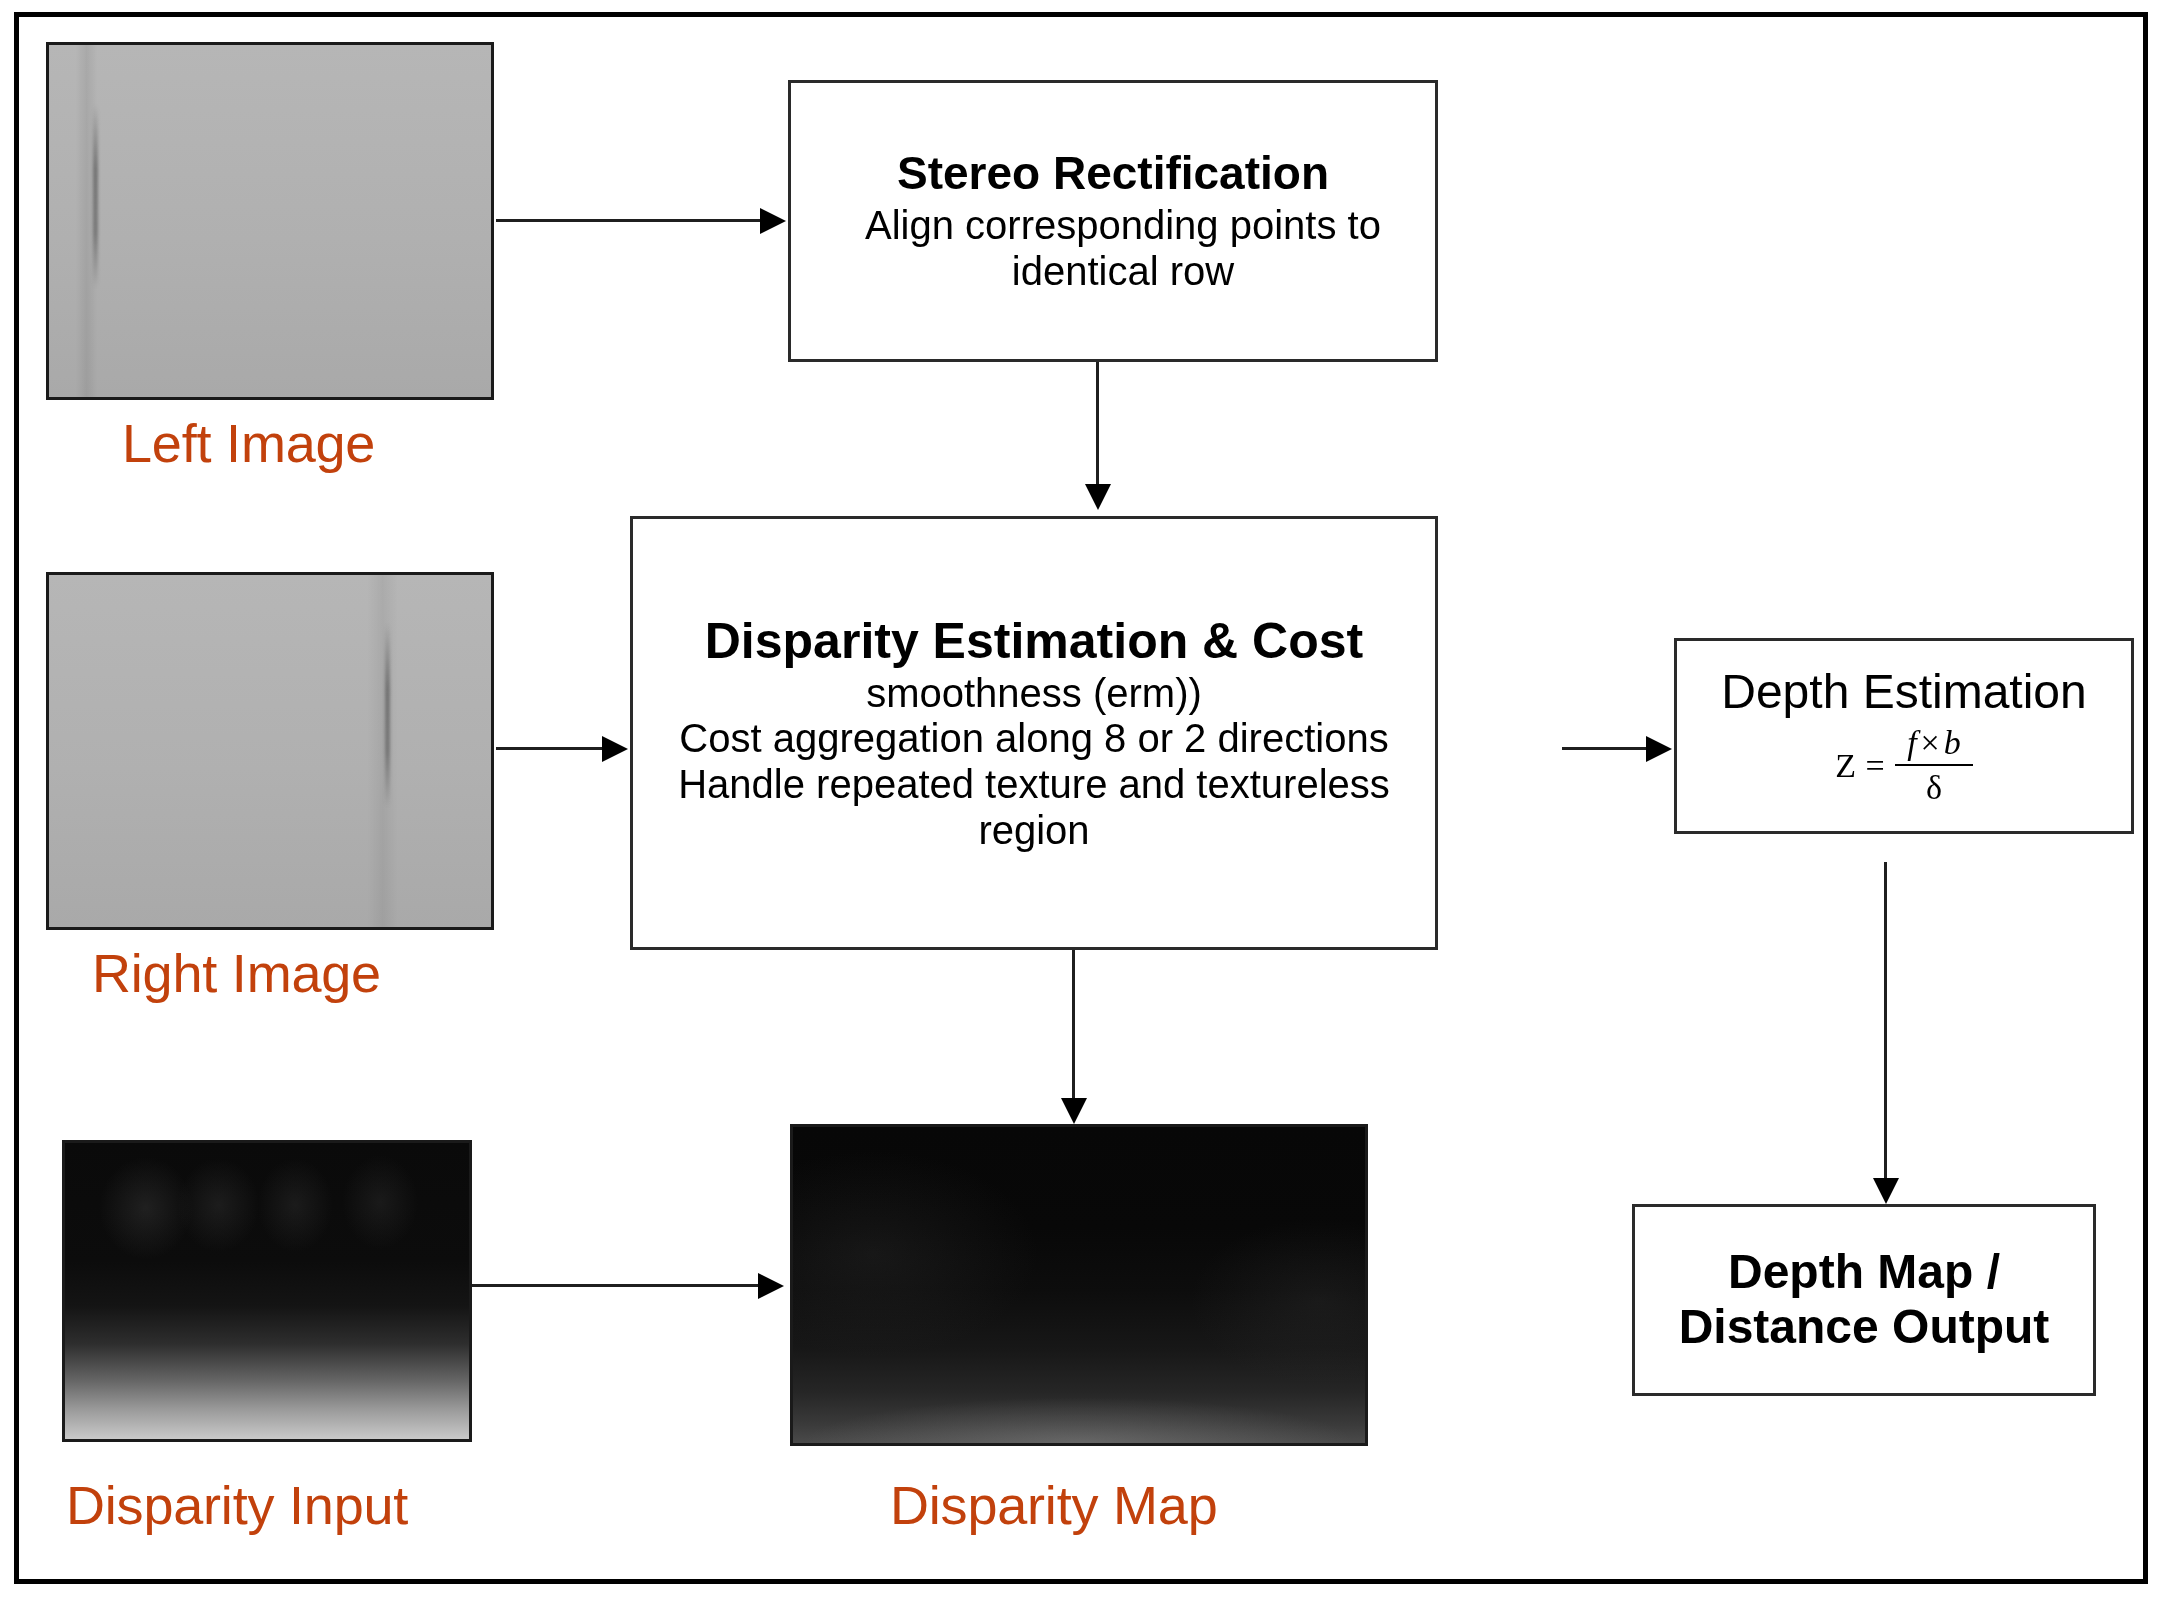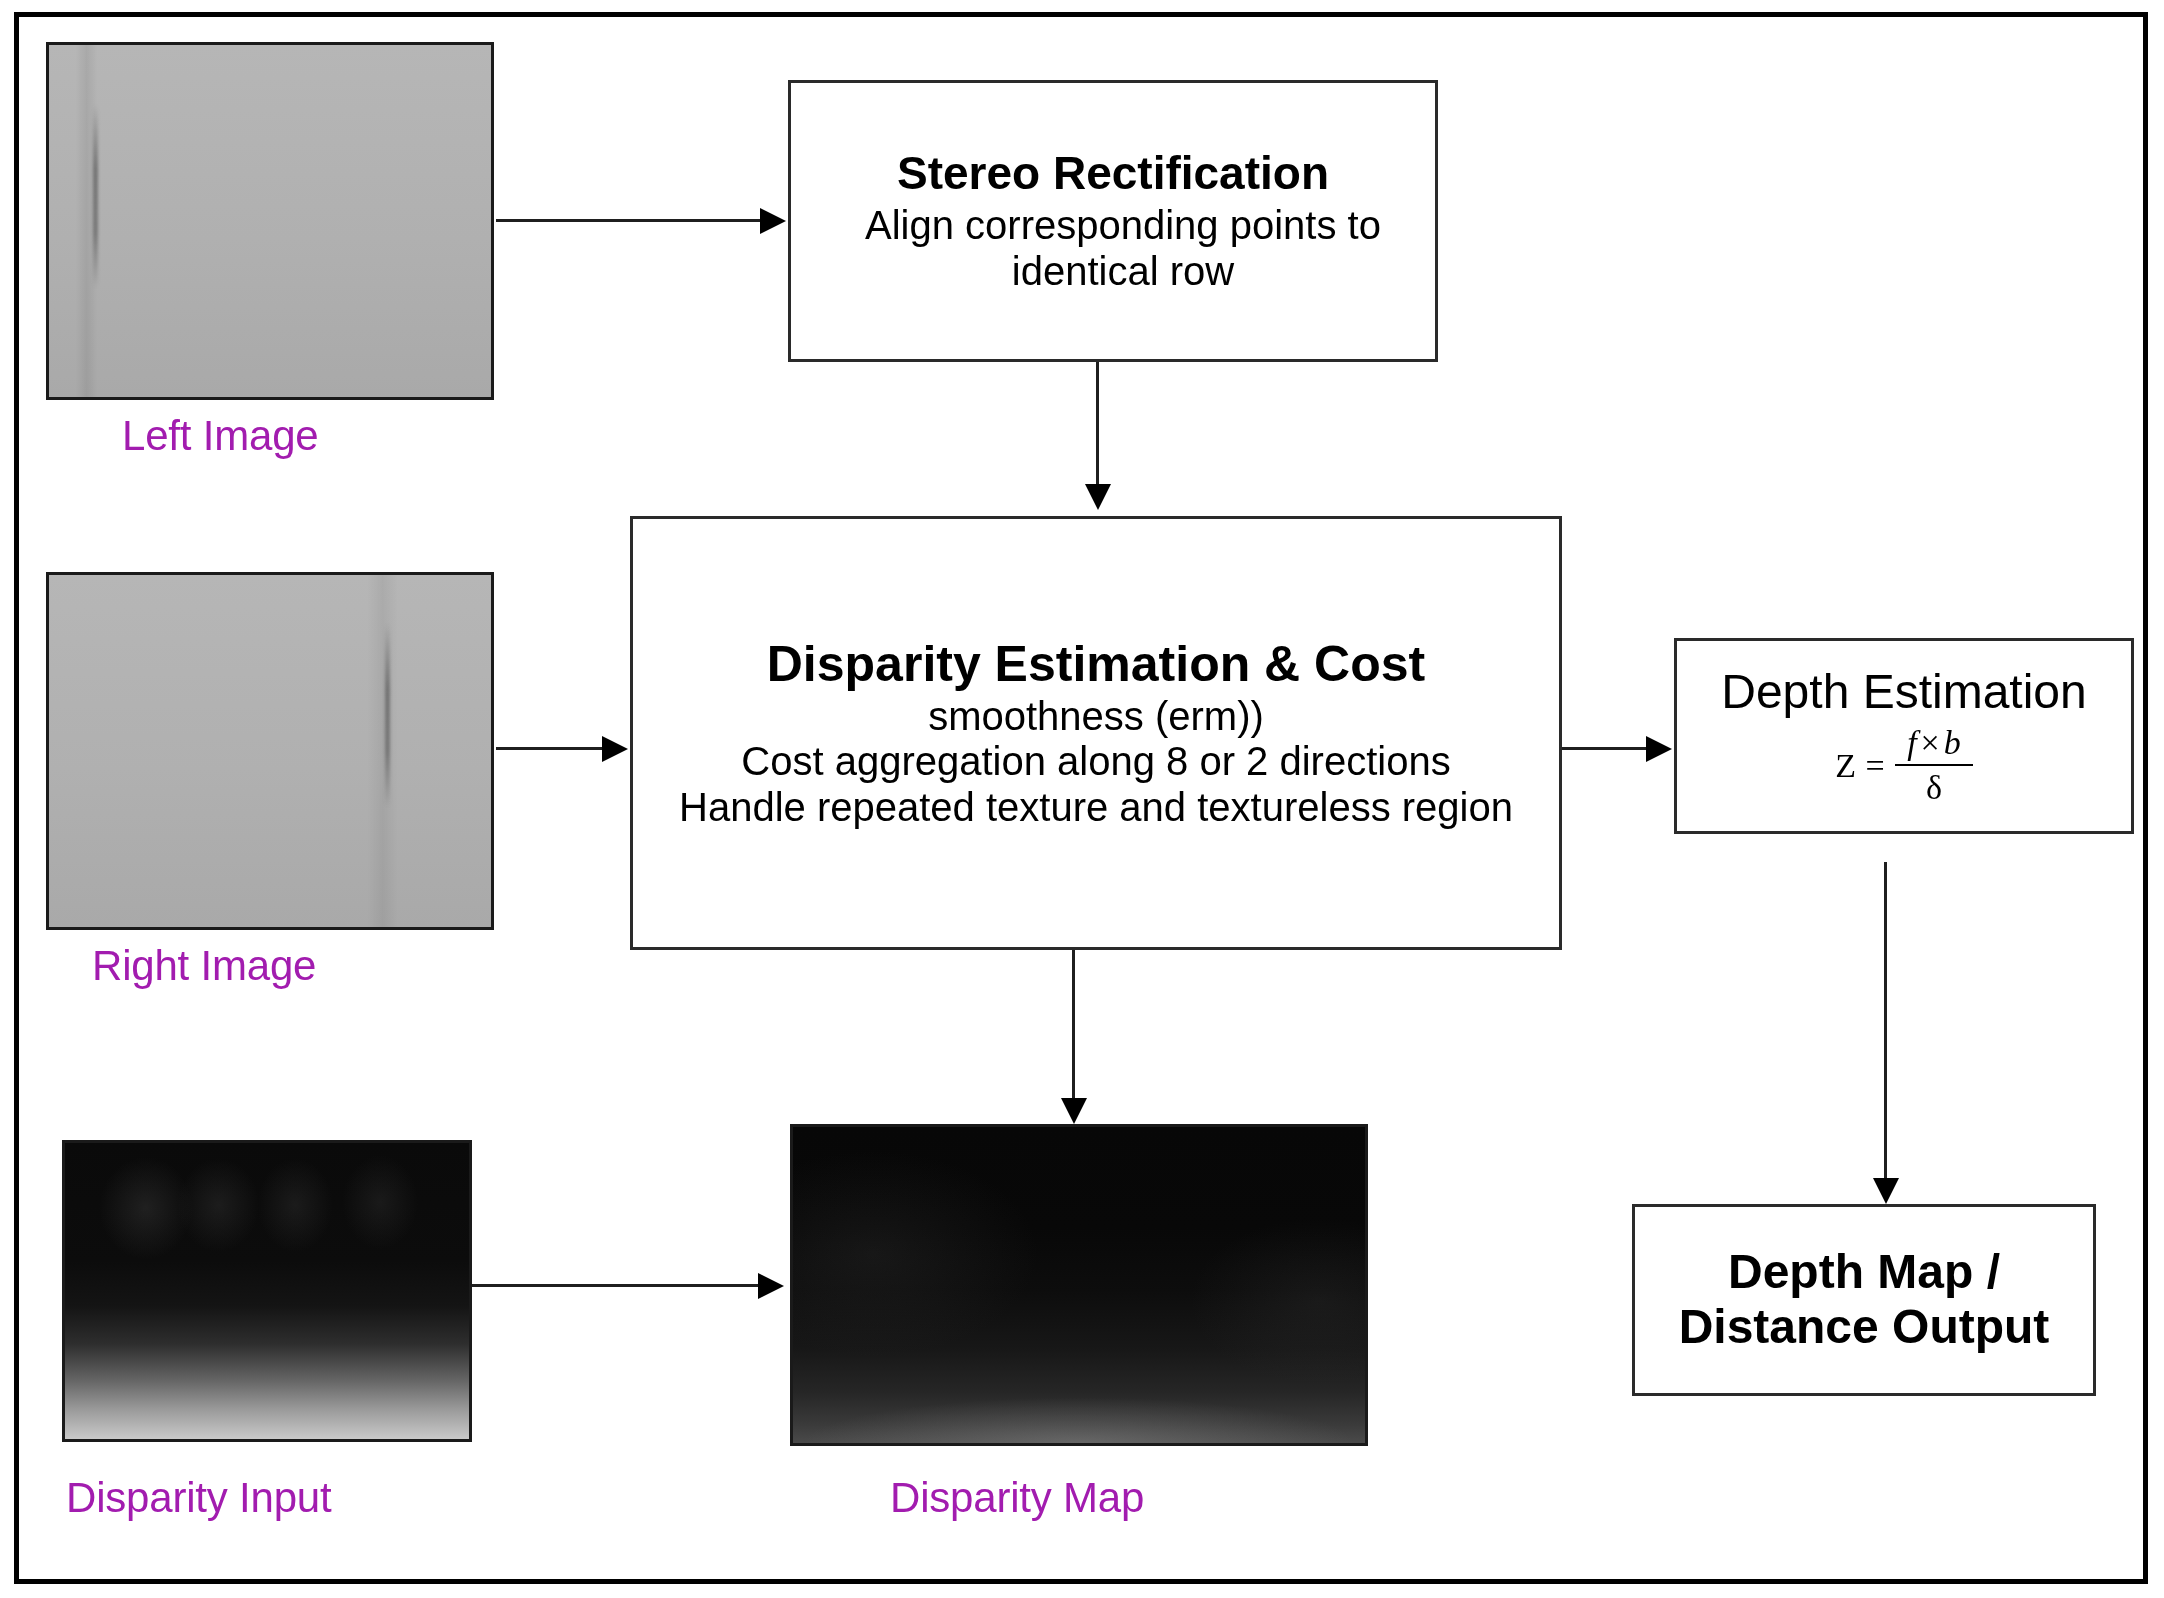--- a/index.html
+++ b/index.html
@@ -89,22 +89,22 @@
       radial-gradient(ellipse 30% 35% at 92% 55%, rgba(70,70,70,0.20) 0%, rgba(0,0,0,0) 75%),
       radial-gradient(ellipse 60% 18% at 50% 100%, rgba(150,150,150,0.38) 0%, rgba(0,0,0,0) 80%),
       linear-gradient(180deg,
         #070707 0%, #080808 32%, #0d0d0d 52%,
         #171717 70%, #262626 84%, #3a3a3a 94%, #4a4a4a 100%);
   }
 
   
   .caption {
     position: absolute;
-    font-size: 42px;
-    color: #a21caf;
+    font-size: 54px;
+    color: #c2410c;
     white-space: nowrap;
     letter-spacing: -0.2px;
   }
   #left-image-caption      { left: 122px; top: 412px; }
   #right-image-caption     { left: 92px;  top: 942px; }
   #disparity-input-caption { left: 66px;  top: 1474px; }
   #disparity-map-caption   { left: 890px; top: 1474px; }
 
   
   .pbox {
@@ -128,21 +128,21 @@
   }
 
   #stereo-rectification-box {
     left: 788px; top: 80px; width: 650px; height: 282px;
     padding: 0 9px;
   }
   #stereo-rectification-box .title { font-size: 46px; margin-bottom: 4px; }
   #stereo-rectification-box .line  { font-size: 40px; margin-left: 20px; }
 
   #disparity-estimation-box {
-    left: 630px; top: 516px; width: 932px; height: 434px;
+    left: 630px; top: 516px; width: 808px; height: 434px;
     padding: 0 14px;
   }
   #disparity-estimation-box .title { font-size: 50px; margin-bottom: 2px; }
   #disparity-estimation-box .line  { font-size: 40px; }
 
   #depth-estimation-box {
     left: 1674px; top: 638px; width: 460px; height: 196px;
     justify-content: center;
     padding: 0 6px;
   }

